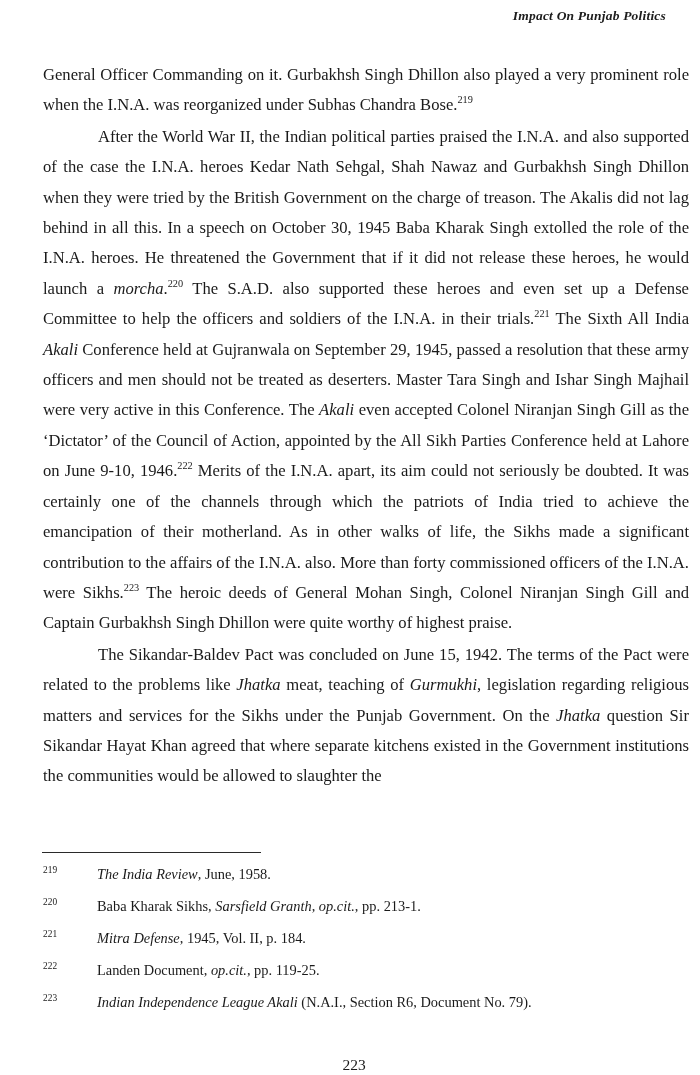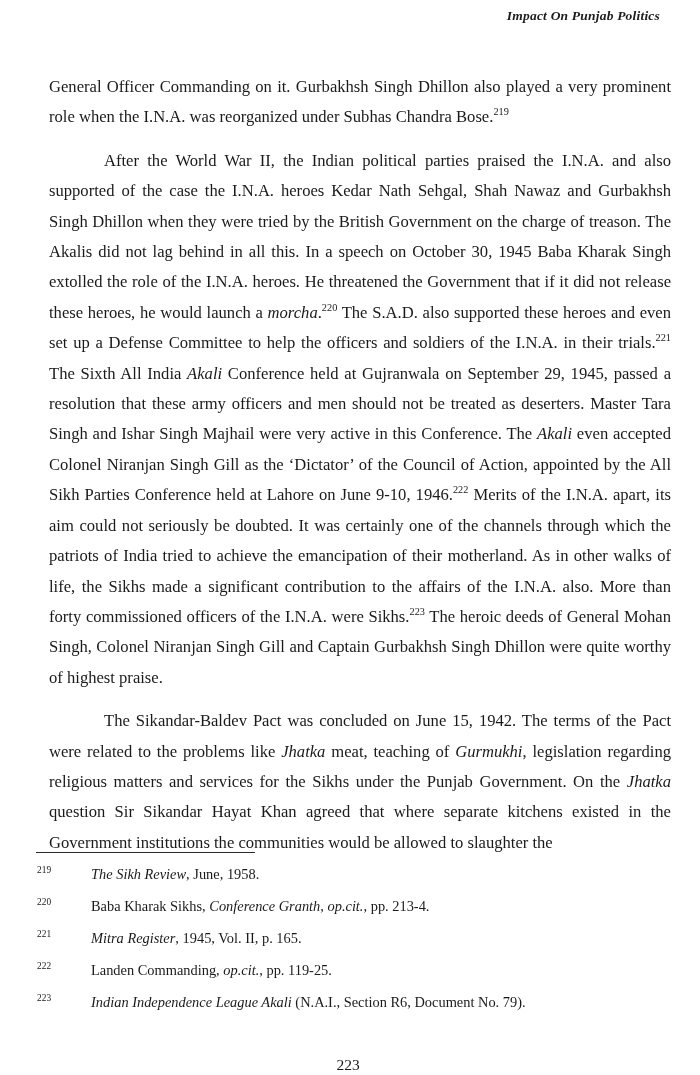--- a/index.html
+++ b/index.html
@@ -10,21 +10,21 @@
   body {
     width: 700px;
     height: 1075px;
     position: relative;
     font-family: "Liberation Serif", "DejaVu Serif", serif;
     color: #1a1a1a;
     overflow: hidden;
   }
   .page {
     position: absolute;
-    top: 0; left: 10px;
+    top: 0; left: 16px;
     width: 676px;
     height: 1075px;
   }
   .running-head {
     position: absolute;
     top: 8px;
     left: 26px;
     right: 26px;
     text-align: right;
     font-style: italic;
@@ -33,21 +33,21 @@
     letter-spacing: 0.2px;
     color: #1c1c1c;
   }
   .body-col {
     position: absolute;
     top: 59px;
     left: 26px;
     width: 648px;
   }
   p.para {
-    margin: 13px;
+    margin: 1px;
     text-align: justify;
     text-justify: inter-word;
     font-size: 16.6px;
     line-height: 30.4px;
     color: #1a1a1a;
     hyphens: none;
   }
   p.indent {
     text-indent: 55px;
   }
@@ -105,23 +105,23 @@
     <div id="paragraph-host">
         <p class="para"><span>General Officer Commanding on it. Gurbakhsh Singh Dhillon also played a very prominent role when the I.N.A. was reorganized under Subhas Chandra Bose.</span><sup>219</sup></p>
         <p class="para indent"><span>After the World War II, the Indian political parties praised the I.N.A. and also supported of the case the I.N.A. heroes Kedar Nath Sehgal, Shah Nawaz and Gurbakhsh Singh Dhillon when they were tried by the British Government on the charge of treason. The Akalis did not lag behind in all this. In a speech on October 30, 1945 Baba Kharak Singh extolled the role of the I.N.A. heroes. He threatened the Government that if it did not release these heroes, he would launch a </span><span class="it">morcha</span><span>.</span><sup>220</sup><span> The S.A.D. also supported these heroes and even set up a Defense Committee to help the officers and soldiers of the I.N.A. in their trials.</span><sup>221</sup><span> The Sixth All India </span><span class="it">Akali</span><span> Conference held at Gujranwala on September 29, 1945, passed a resolution that these army officers and men should not be treated as deserters. Master Tara Singh and Ishar Singh Majhail were very active in this Conference. The </span><span class="it">Akali</span><span> even accepted Colonel Niranjan Singh Gill as the ‘Dictator’ of the Council of Action, appointed by the All Sikh Parties Conference held at Lahore on June 9-10, 1946.</span><sup>222</sup><span> Merits of the I.N.A. apart, its aim could not seriously be doubted. It was certainly one of the channels through which the patriots of India tried to achieve the emancipation of their motherland. As in other walks of life, the Sikhs made a significant contribution to the affairs of the I.N.A. also. More than forty commissioned officers of the I.N.A. were Sikhs.</span><sup>223</sup><span> The heroic deeds of General Mohan Singh, Colonel Niranjan Singh Gill and Captain Gurbakhsh Singh Dhillon were quite worthy of highest praise.</span></p>
         <p class="para indent"><span>The Sikandar-Baldev Pact was concluded on June 15, 1942. The terms of the Pact were related to the problems like </span><span class="it">Jhatka</span><span> meat, teaching of </span><span class="it">Gurmukhi</span><span>, legislation regarding religious matters and services for the Sikhs under the Punjab Government. On the </span><span class="it">Jhatka</span><span> question Sir Sikandar Hayat Khan agreed that where separate kitchens existed in the Government institutions the communities would be allowed to slaughter the</span></p>
       </div>
   </div>
 
   <div class="footnotes">
     <div class="fn-rule"></div>
     <div id="footnote-host">
-        <div class="fn"><span class="fn-num">219</span><span class="fn-text"><span class="it">The Sikh Review</span><span>, June, 1958.</span></span></div>
-        <div class="fn"><span class="fn-num">220</span><span class="fn-text"><span>Baba Kharak Sikhs, </span><span class="it">Conference Granth</span><span>, </span><span class="it">op.cit.</span><span>, pp. 213-4.</span></span></div>
-        <div class="fn"><span class="fn-num">221</span><span class="fn-text"><span class="it">Mitra Register</span><span>, 1945, Vol. II, p. 165.</span></span></div>
-        <div class="fn"><span class="fn-num">222</span><span class="fn-text"><span>Landen Commanding, </span><span class="it">op.cit.</span><span>, pp. 119-25.</span></span></div>
+        <div class="fn"><span class="fn-num">219</span><span class="fn-text"><span class="it">The India Review</span><span>, June, 1958.</span></span></div>
+        <div class="fn"><span class="fn-num">220</span><span class="fn-text"><span>Baba Kharak Sikhs, </span><span class="it">Sarsfield Granth</span><span>, </span><span class="it">op.cit.</span><span>, pp. 213-1.</span></span></div>
+        <div class="fn"><span class="fn-num">221</span><span class="fn-text"><span class="it">Mitra Defense</span><span>, 1945, Vol. II, p. 184.</span></span></div>
+        <div class="fn"><span class="fn-num">222</span><span class="fn-text"><span>Landen Document, </span><span class="it">op.cit.</span><span>, pp. 119-25.</span></span></div>
         <div class="fn"><span class="fn-num">223</span><span class="fn-text"><span class="it">Indian Independence League Akali</span><span> (N.A.I., Section R6, Document No. 79).</span></span></div>
       </div>
   </div>
 
   <div class="folio">223</div>
 
 </div>
 
 </body></html>

